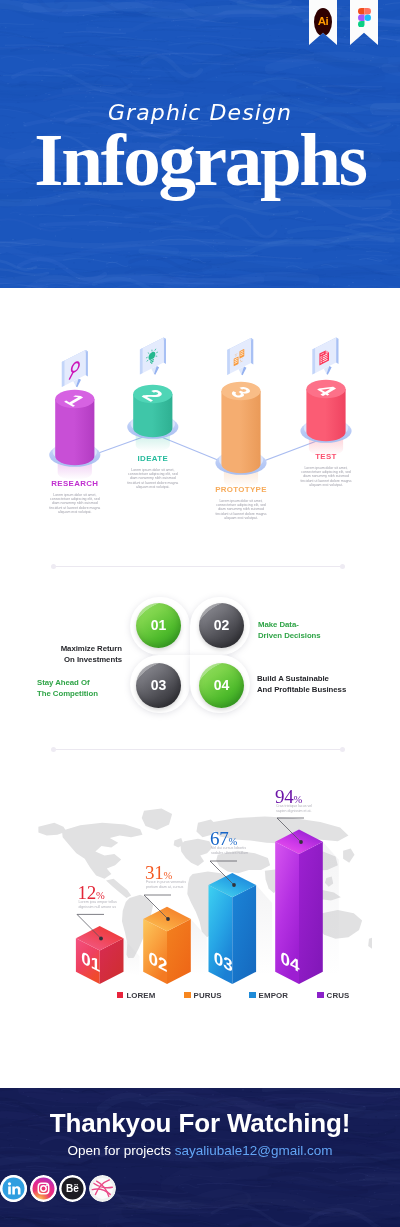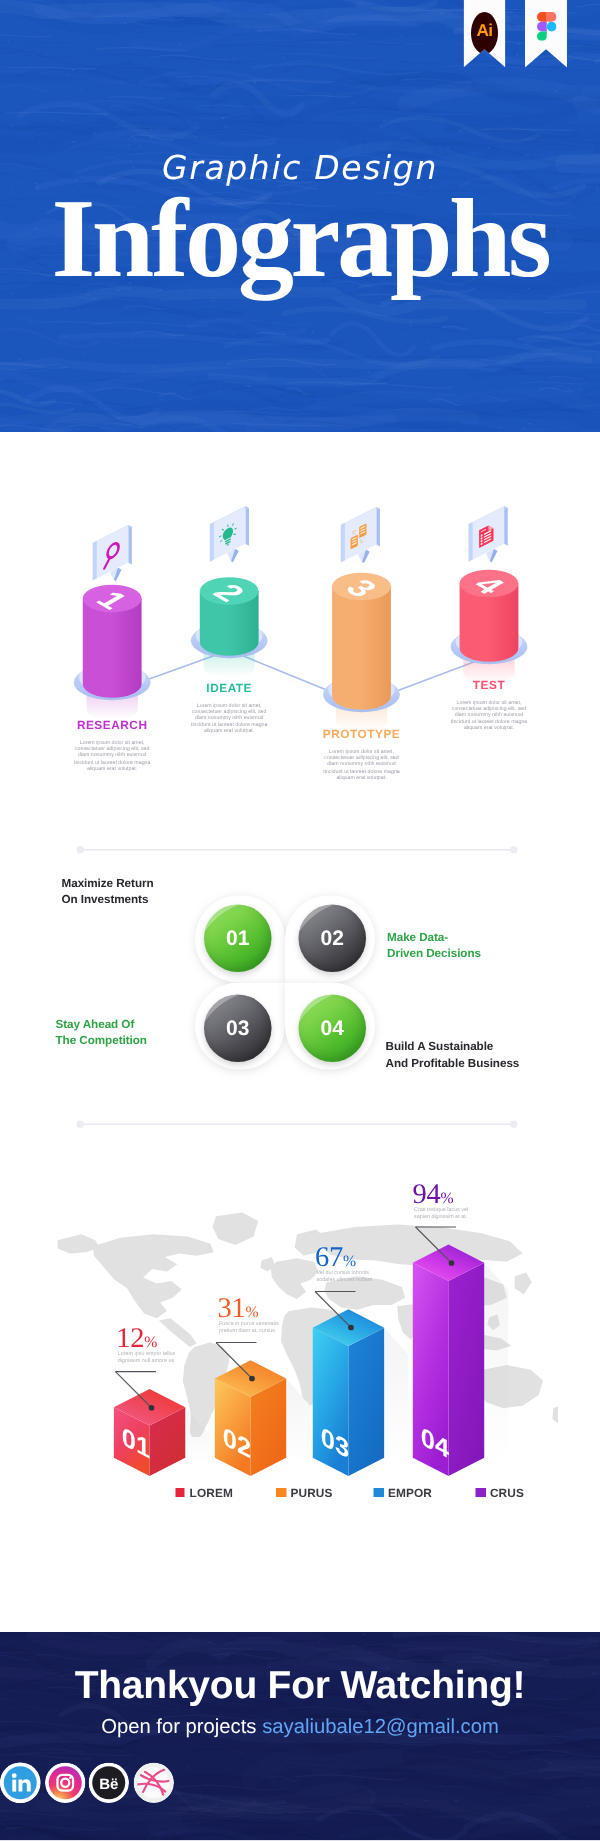--- a/index.html
+++ b/index.html
@@ -1396,33 +1396,33 @@
     </div>
 <div class="circ dark" style="left:199px;top:603px">
       <span>02</span>
     </div>
 <div class="circ dark" style="left:136px;top:663px">
       <span>03</span>
     </div>
 <div class="circ green" style="left:199px;top:663px">
       <span>04</span>
     </div>
-<div class="btext" style="left:41px;top:584px;width:81px;text-align:left;color:#27282d">
+<div class="btext" style="left:41px;top:644px;width:81px;text-align:right;color:#27282d">
       <div>Maximize Return</div>
       <div>On Investments</div>
     </div>
 <div class="btext" style="left:258px;top:620px;width:115px;text-align:left;color:#2fa447">
       <div>Make Data-</div>
       <div>Driven Decisions</div>
     </div>
 <div class="btext" style="left:37px;top:678px;width:85px;color:#2fa447">
       <div>Stay Ahead Of</div>
       <div>The Competition</div>
     </div>
-<div class="btext" style="left:257px;top:693px;width:120px;text-align:left;color:#27282d">
+<div class="btext" style="left:257px;top:674px;width:120px;text-align:left;color:#27282d">
       <div>Build A Sustainable</div>
       <div>And Profitable Business</div>
     </div>
 <svg class="wmap" viewBox="40 20 900 380" preserveAspectRatio="none">
       <path d="M 62 72 L 104 62 L 128 72 L 136 84 L 112 92 L 84 94 L 62 86 Z" fill="#e1e1e2"></path>
       <path d="M 124 82 L 172 68 L 230 62 L 290 66 L 330 78 L 336 92 L 306 98 L 276 94 L 250 100 L 272 112 L 254 124 L 228 120 L 212 134 L 236 144 L 262 140 L 280 154 L 264 168 L 242 176 L 254 190 L 236 202 L 214 194 L 198 174 L 184 152 L 162 138 L 142 116 L 126 98 Z" fill="#e1e1e2"></path>
       <path d="M 340 32 L 386 26 L 414 40 L 406 66 L 374 80 L 344 70 L 334 50 Z" fill="#e1e1e2"></path>
       <path d="M 240 206 L 260 202 L 278 216 L 296 230 L 306 244 L 294 250 L 276 236 L 258 222 Z" fill="#e1e1e2"></path>
       <path d="M 302 250 L 330 242 L 352 250 L 364 268 L 358 294 L 350 322 L 338 350 L 326 376 L 314 398 L 302 408 L 294 392 L 296 364 L 290 336 L 282 308 L 284 282 L 292 260 Z" fill="#e1e1e2"></path>
       <path d="M 420 106 L 438 100 L 444 116 L 430 124 L 418 118 Z" fill="#e1e1e2"></path>

